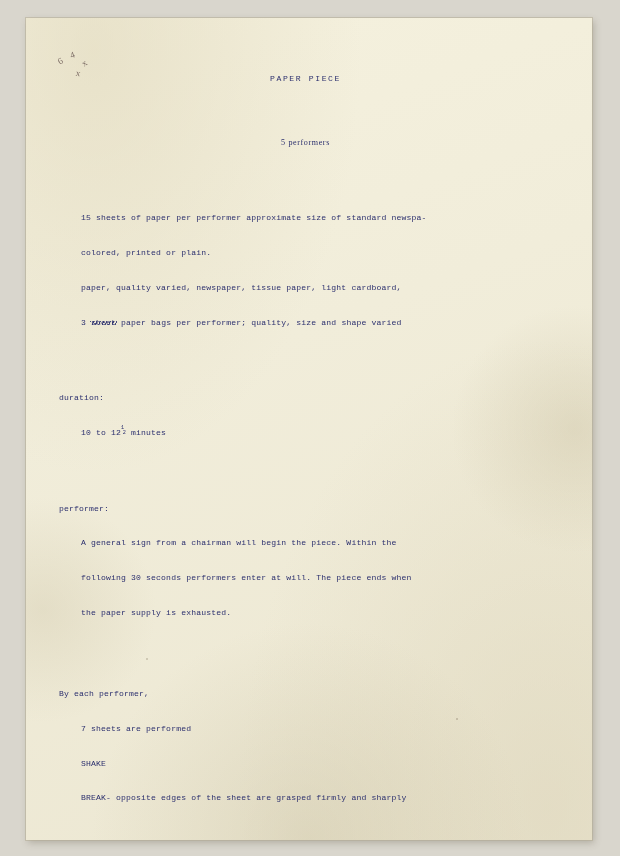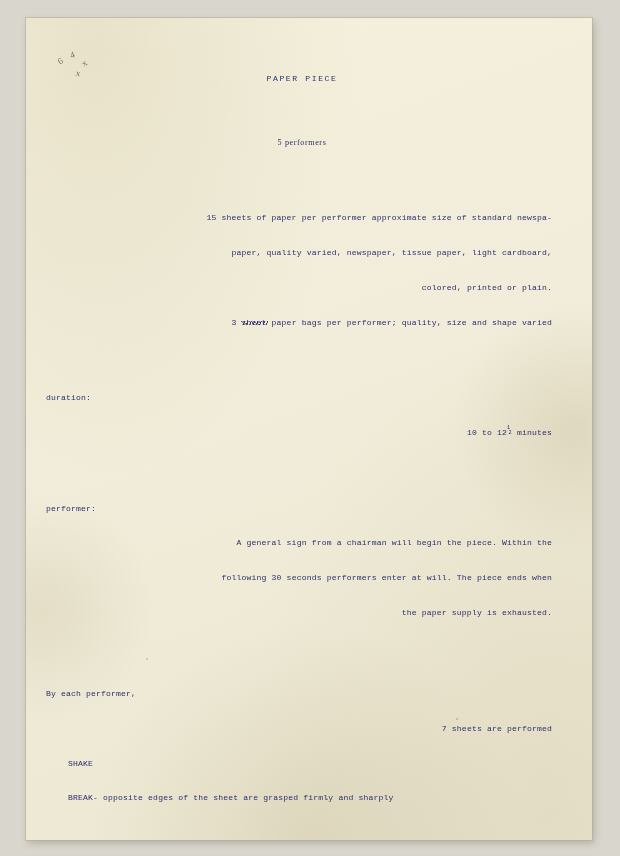--- a/index.html
+++ b/index.html
@@ -69,34 +69,34 @@
     position: absolute;
     left: 46px;
     top: 38px;
     width: 506px;
     color: #2b2f6e;
     font-size: 8.1px;
     line-height: 11.6px;
     letter-spacing: 0.15px;
     white-space: pre-wrap;
   }
-  .doc .line { min-height: 11.6px; }
+  .doc .line { min-height: 11.6px; margin-left: 13px; }
   .title {
     text-align: center;
     letter-spacing: 1.6px;
     margin-left: 6px;
   }
   .subtitle {
     text-align: center;
     letter-spacing: 0.6px;
     margin-left: 6px;
     font-family: Liberation Serif, serif;
   }
   .ind1 { padding-left: 0; }
-  .ind2 { padding-left: 22px; text-align: right; }
+  .ind2 { padding-left: 22px; }
   .ind4 { padding-left: 22px; }
   .gap { height: 11.6px; }
   .gap-s { height: 6px; }
   .struck {
     position: relative;
     display: inline-block;
     color: #2b2f6e;
   }
   .struck:after {
     content: "";
@@ -149,22 +149,22 @@
   </div>
 
   <div class="doc">
 
     <div class="line title">PAPER PIECE</div>
     <div class="gap-s"></div>
     <div class="line subtitle">5 performers</div>
     <div class="gap-s"></div>
 
     <div class="line ind2">15 sheets of paper per performer approximate size of standard newspa-</div>
+    <div class="line ind2">colored, printed or plain.</div>
     <div class="line ind2">paper, quality varied, newspaper, tissue paper, light cardboard,</div>
-    <div class="line ind2">colored, printed or plain.</div>
     <div class="line ind2"><span>3 </span><span class="struck">sheet</span><span> paper bags per performer; quality, size and shape varied</span></div>
 
     <div class="gap-s"></div>
     <div class="line ind1">duration:</div>
     <div class="line ind2"><span>10 to 12</span><span class="frac"><i class="num">1</i><i class="den">2</i></span><span> minutes</span></div>
 
     <div class="gap-s"></div>
     <div class="line ind1">performer:</div>
     <div class="line ind2">A general sign from a chairman will begin the piece. Within the</div>
     <div class="line ind2">following 30 seconds performers enter at will. The piece ends when</div>

